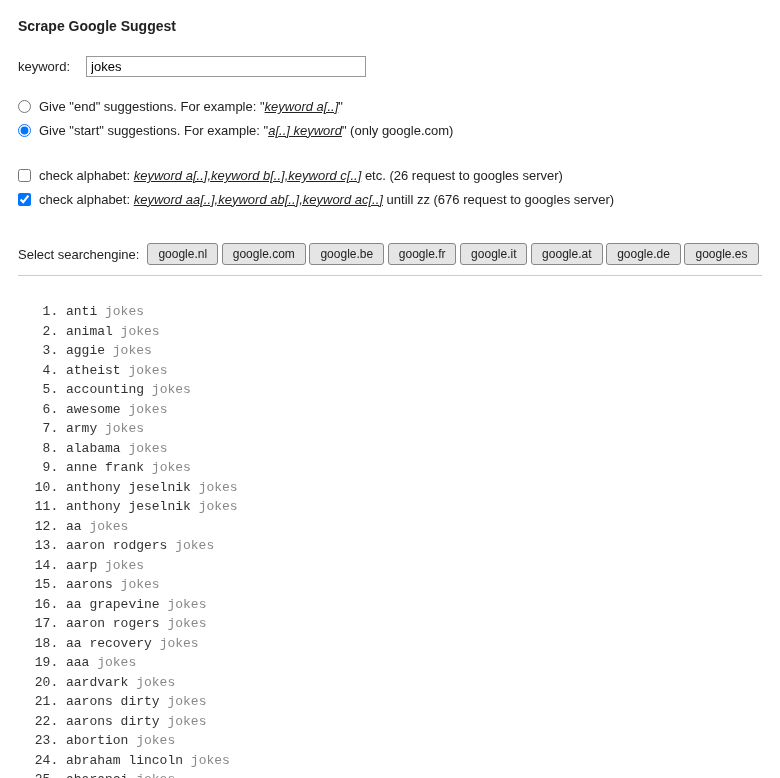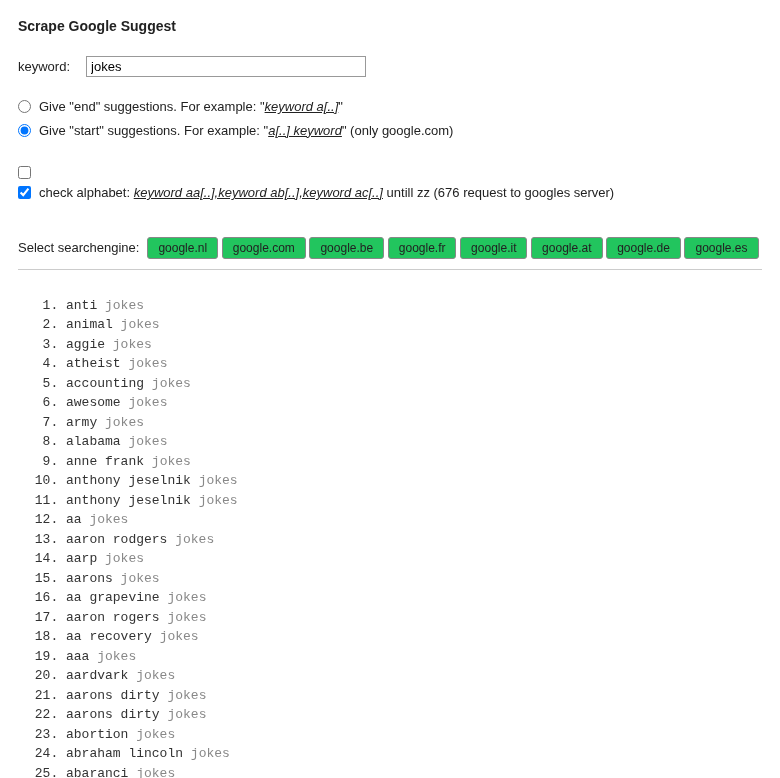--- a/index.html
+++ b/index.html
@@ -41,21 +41,21 @@
       display: flex;
       align-items: center;
       gap: 8px;
       flex-wrap: wrap;
       margin-bottom: 10px;
     }
     button.engine {
       font-family: inherit;
       font-size: 12px;
       padding: 3px 10px;
-      background: #22c55e;
+      background: #e5e5e5;
       border: 1px solid #888;
       border-radius: 3px;
       cursor: pointer;
       color:#222;
     }
     hr.sep {
       border: none;
       border-top: 1px solid #ccc;
       margin: 8px 0 26px 0;
     }
@@ -93,20 +93,23 @@
     <input type="radio" name="mode" checked="" style="">
     <span>
       <span>Give "start" suggestions. For example: "</span><span class="italic">a[..] keyword</span><span>" (only google.com)</span>
     </span>
   </div>
 </div>
 
 <div class="check-group">
   <div class="check-row">
     <input type="checkbox" style="">
+    <span>
+      <span>check alphabet: </span><span class="italic">keyword a[..],keyword b[..],keyword c[..]</span><span> etc. (26 request to googles server)</span>
+    </span>
   </div>
   <div class="check-row">
     <input type="checkbox" checked="" style="">
     <span>
       <span>check alphabet: </span><span class="italic">keyword aa[..],keyword ab[..],keyword ac[..]</span><span> untill zz (676 request to googles server)</span>
     </span>
   </div>
 </div>
 
 <div class="engine-row">

